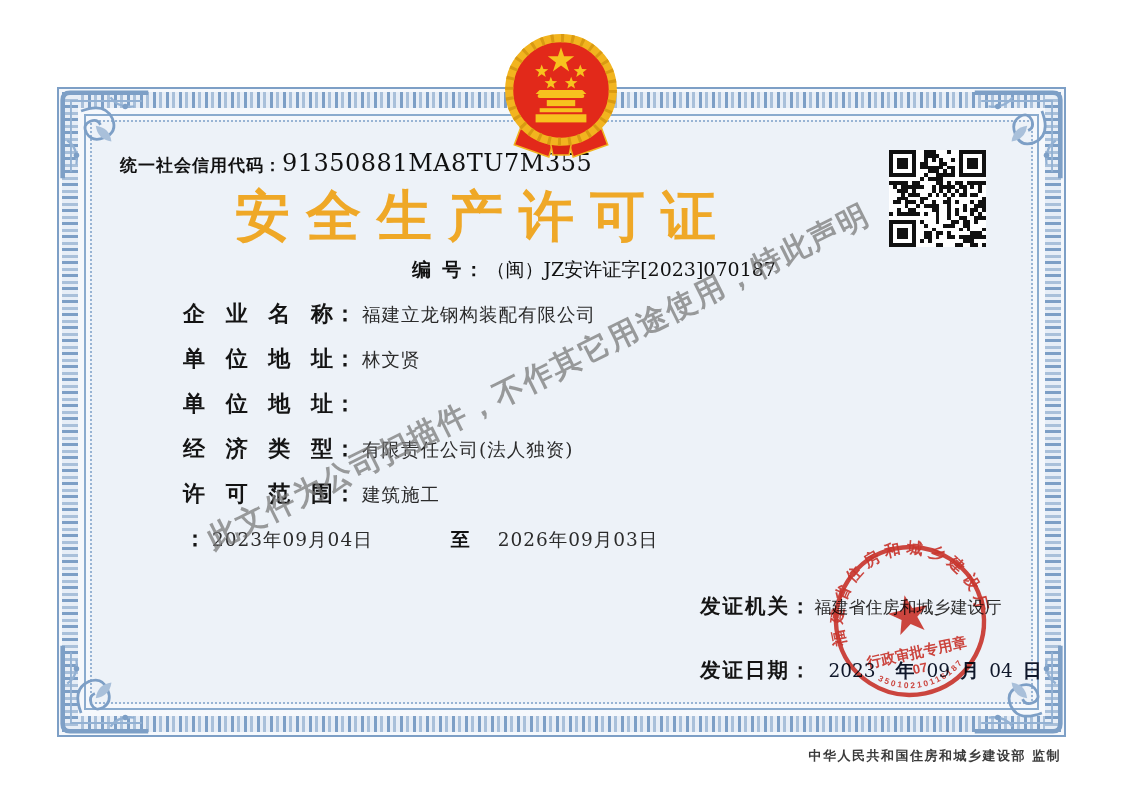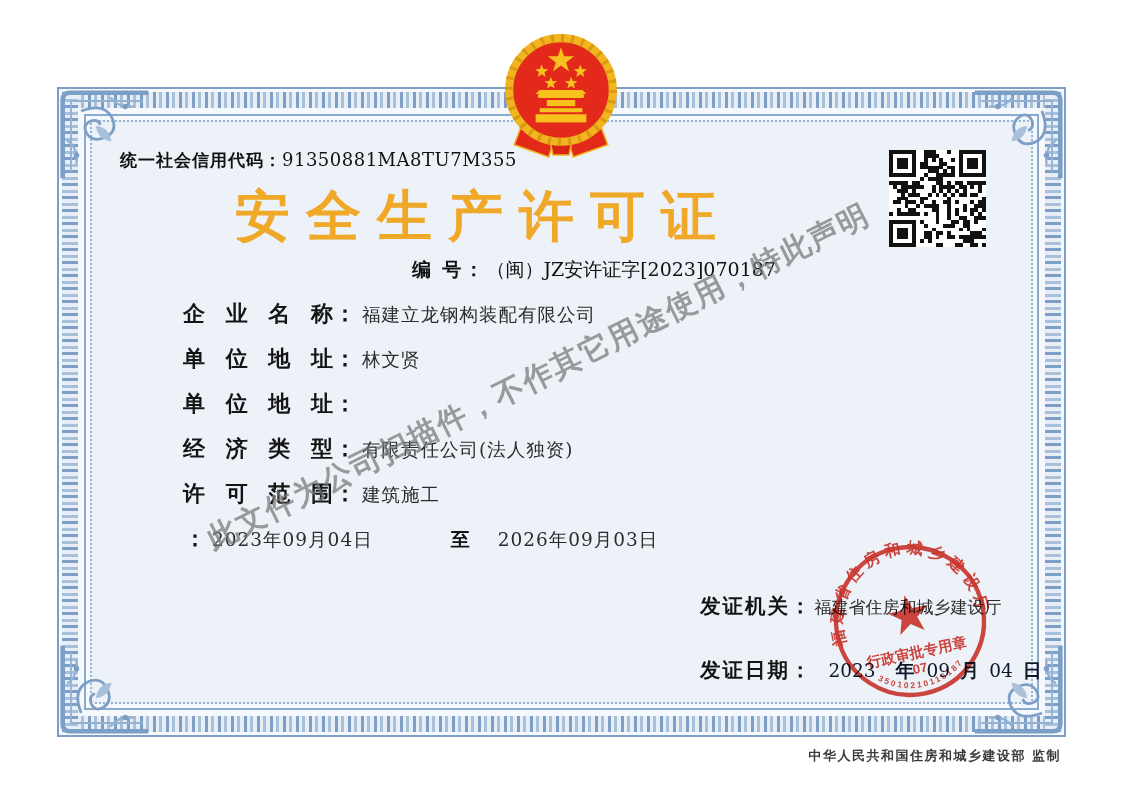--- a/index.html
+++ b/index.html
@@ -22,21 +22,21 @@
   .frame-inner{position:absolute;inset:31px;border:2px dotted #98b4d4;background:#edf2f8;}
   .corner{position:absolute;width:92px;height:92px;z-index:5;}
   .corner.tl{left:59px;top:89px;}
   .corner.tr{left:972px;top:89px;transform:rotate(90deg);}
   .corner.br{left:972px;top:643px;transform:rotate(180deg);}
   .corner.bl{left:59px;top:643px;transform:rotate(270deg);}
   
   .emblem{position:absolute;left:503px;top:33px;width:116px;height:128px;z-index:20;}
   .credit{position:absolute;left:120px;top:149px;z-index:10;font-size:17px;color:#111;}
   .credit .lbl{font-weight:bold;letter-spacing:1px;}
-  .credit .val{font-family:"DejaVu Serif",serif;font-size:18px;letter-spacing:.5px;}
+  .credit .val{font-family:"DejaVu Serif",serif;font-size:24px;letter-spacing:.5px;}
   .qr{position:absolute;left:889px;top:150px;width:97px;height:97px;z-index:10;background:#fff;}
   .title{position:absolute;left:57px;top:180px;width:837px;text-align:center;z-index:10;
     font-size:55px;font-weight:bold;letter-spacing:16px;text-indent:16px;color:#efa827;}
   .number{position:absolute;left:57px;top:257px;width:1074px;text-align:center;z-index:10;font-size:19px;color:#111;}
   .number .lbl{font-weight:bold;letter-spacing:3px;}
   .number .val{font-family:"DejaVu Serif",serif;}
   
   .rows{position:absolute;left:183px;top:299px;z-index:10;}
   .row{display:flex;align-items:baseline;height:45px;}
   .flabel{display:inline-block;width:150px;font-size:22px;font-weight:bold;color:#141414;

